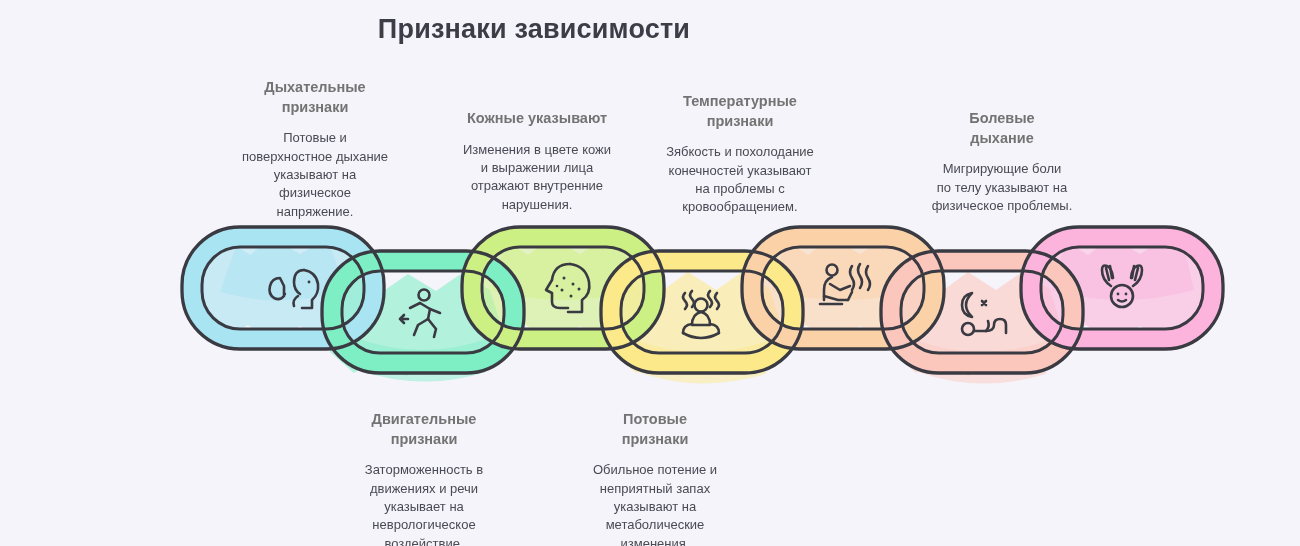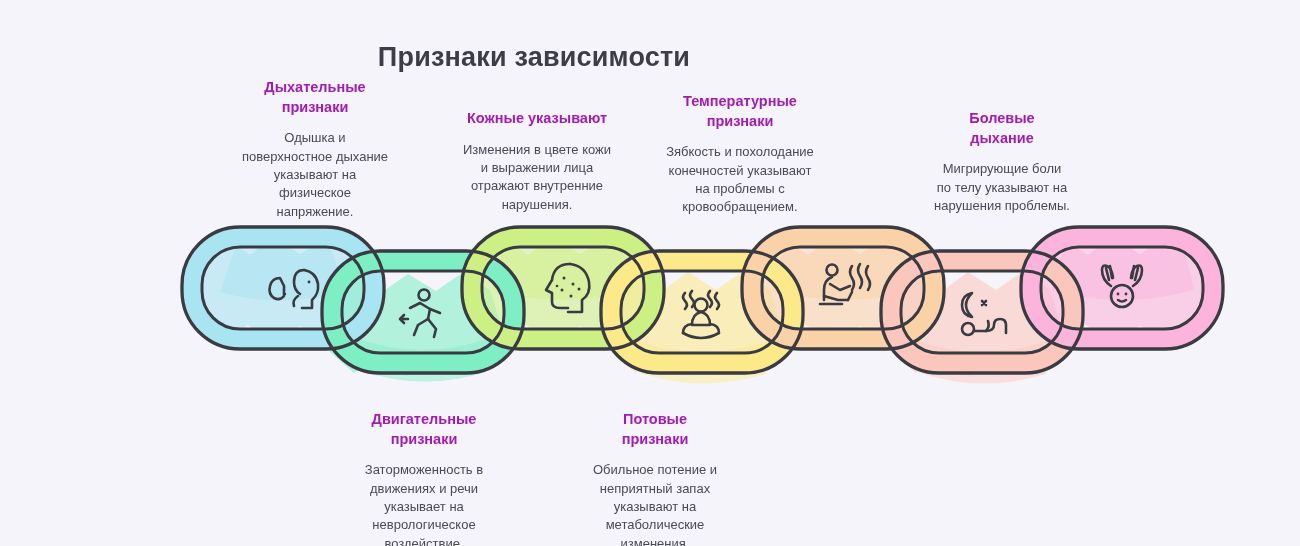--- a/index.html
+++ b/index.html
@@ -19,30 +19,29 @@
   .title {
     position: absolute;
     top: 14px;
     left: 0;
     width: 1068px;
     text-align: center;
     font-size: 27px;
     font-weight: bold;
     color: #3d3d47;
     letter-spacing: 0.2px;
-    margin-top: 28px;
   }
   .block {
     position: absolute;
     text-align: center;
   }
   .block .heading {
     font-size: 14.5px;
     font-weight: bold;
-    color: #a21caf;
+    color: #737373;
     line-height: 1.35;
     margin-bottom: 12px;
   }
   .block .body {
     font-size: 13px;
     font-weight: normal;
     color: #4a4a55;
     line-height: 1.42;
   }
   .chain-wrap {
@@ -58,21 +57,21 @@
 </head>
 <body>
 
 <div class="page">
 
   <div class="title">Признаки зависимости</div>
 
   <div class="block" style="left:225px; top:78px; width:180px;">
     <div class="heading" style="white-space: pre-line;">Дыхательные
 признаки</div>
-    <div class="body" style="white-space: pre-line;">Одышка и
+    <div class="body" style="white-space: pre-line;">Потовые и
 поверхностное дыхание
 указывают на
 физическое
 напряжение.</div>
   </div>
 
   <div class="block" style="left:447px; top:109px; width:180px;">
     <div class="heading">Кожные указывают</div>
     <div class="body" style="white-space: pre-line;">Изменения в цвете кожи
 и выражении лица
@@ -87,21 +86,21 @@
 конечностей указывают
 на проблемы с
 кровообращением.</div>
   </div>
 
   <div class="block" style="left:913px; top:109px; width:178px;">
     <div class="heading" style="white-space: pre-line;">Болевые
 дыхание</div>
     <div class="body" style="white-space: pre-line;">Мигрирующие боли
 по телу указывают на
-нарушения проблемы.</div>
+физическое проблемы.</div>
   </div>
 
   <div class="block" style="left:333px; top:410px; width:182px;">
     <div class="heading" style="white-space: pre-line; text-align: center;">Двигательные
 признаки</div>
     <div class="body" style="white-space: pre-line;">Заторможенность в
 движениях и речи
 указывает на
 неврологическое
 воздействие.</div>

